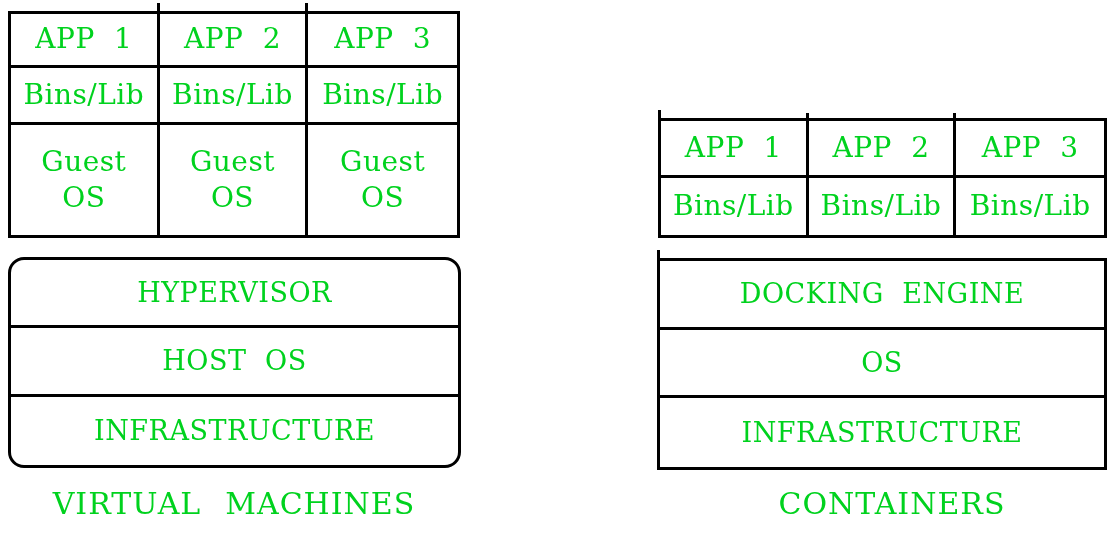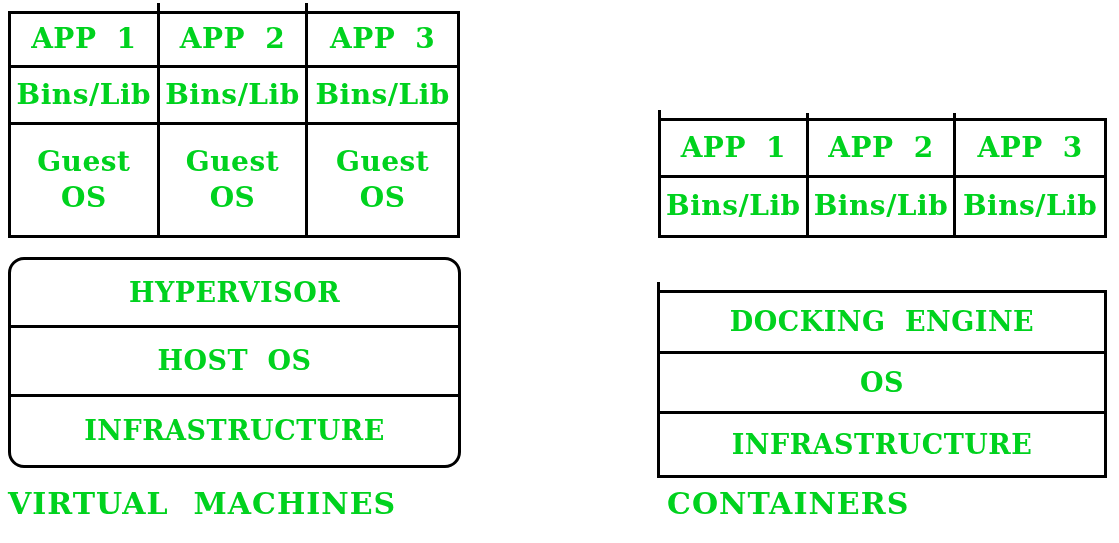--- a/index.html
+++ b/index.html
@@ -10,21 +10,20 @@
   * { margin: 0; padding: 0; box-sizing: border-box; }
   html, body { background: var(--bg); }
   body {
     font-family: "DejaVu Serif", "Liberation Serif", serif;
     width: 1119px; height: 543px; overflow: hidden;
   }
   .canvas {
     position: relative;
     width: 1119px; height: 543px;
     background: var(--bg);
-    font-weight: bold;
   }
   .tbl {
     position: absolute;
     border: 3px solid var(--border);
     display: grid;
     background: var(--bg);
   }
   .cell, .row {
     position: relative;
     display: flex;
@@ -56,30 +55,30 @@
   }
   
   .ct-grid {
     left: 658px; top: 118px; width: 449px; height: 120px;
     grid-template-columns: 1fr 1fr 1fr;
     grid-template-rows: 1fr 1fr;
     font-size: 28px;
   }
   
   .ct-stack {
-    left: 657px; top: 258px; width: 450px; height: 188px;
+    left: 657px; top: 258px; width: 450px; height: 212px;
     grid-template-rows: 1fr 1fr 1fr;
     font-size: 27px;
-    margin-top: 32px;
   }
   .caption {
     position: absolute;
     top: 486px;
     color: var(--green);
     font-size: 30px;
+    text-align: center;
     word-spacing: 0.45em;
     letter-spacing: 1px;
   }
   .vm-caption { left: 8px;  width: 452px; }
   .ct-caption { left: 667px; width: 450px; }
 
   
   .tick { position: absolute; background: var(--border); width: 3px; }
   .tick-up      { right: -3px; top: -11px; height: 8px; }
   .tick-up-sm   { right: -3px; top: -8px;  height: 5px; }

